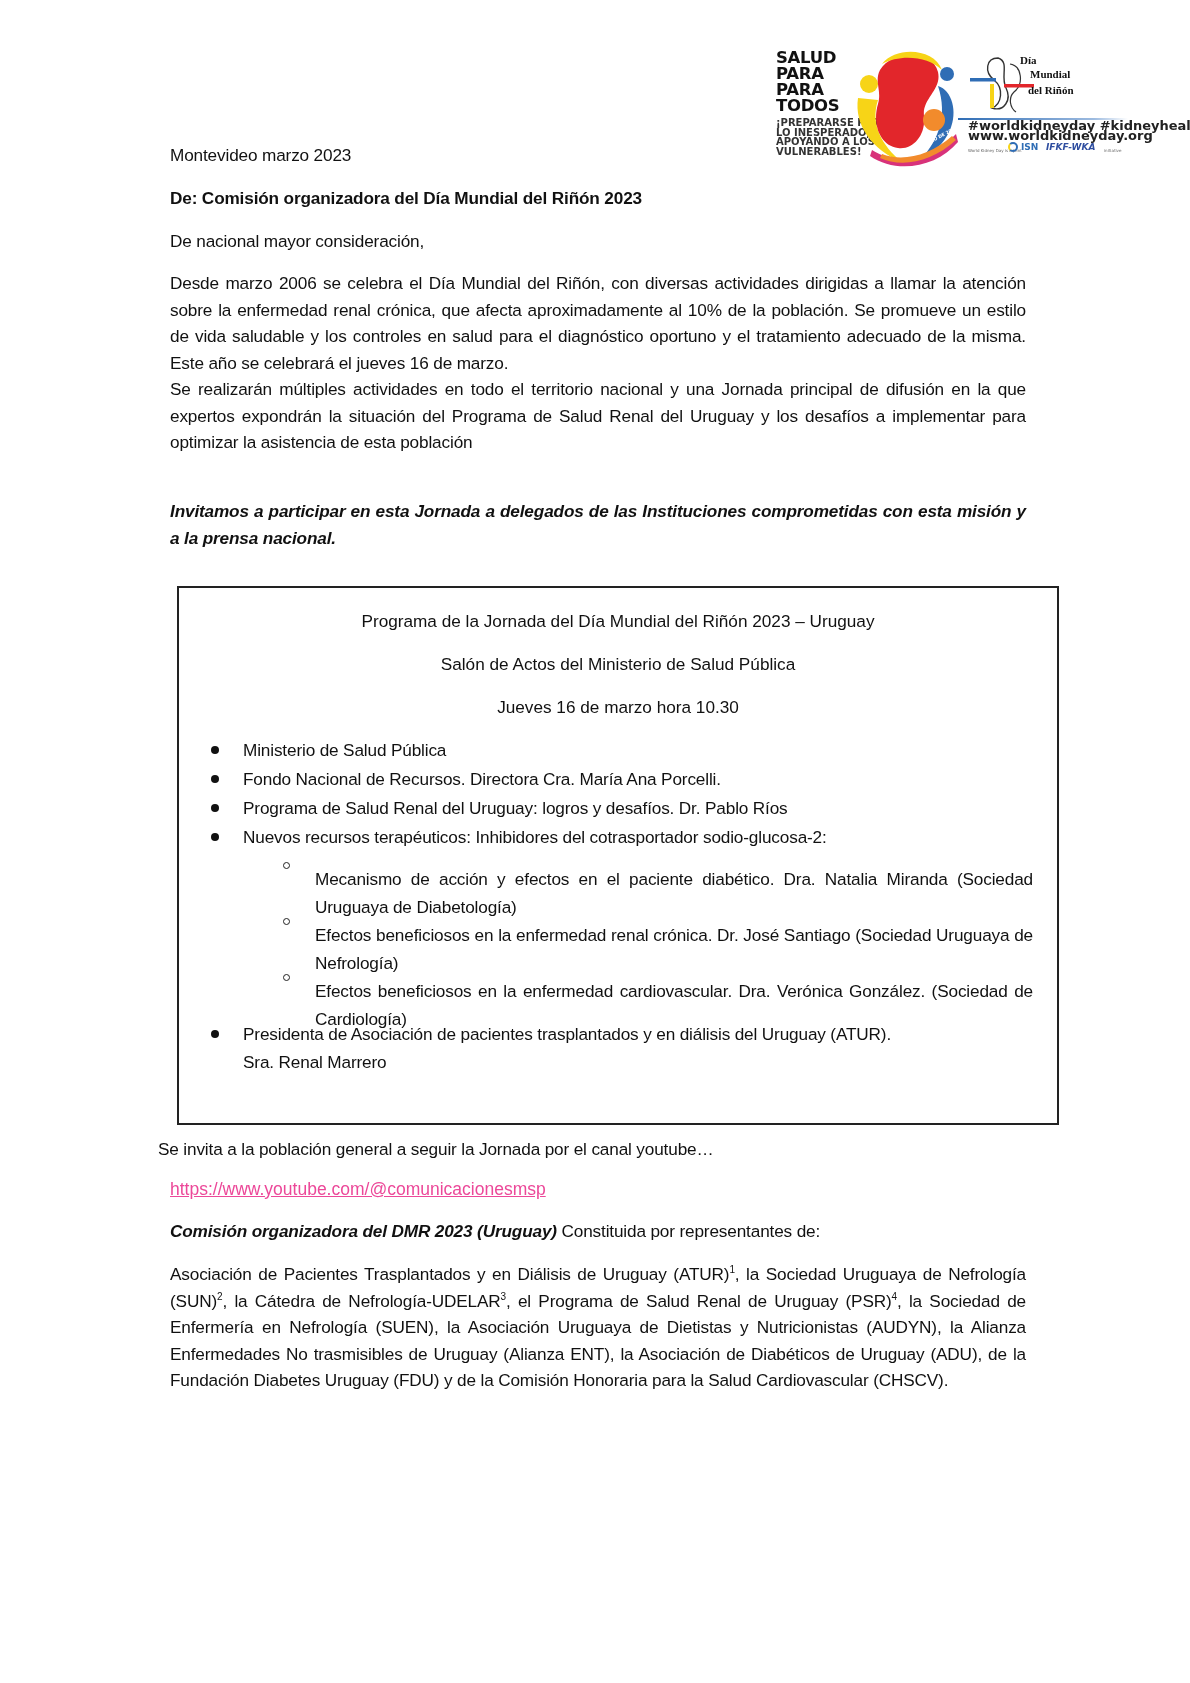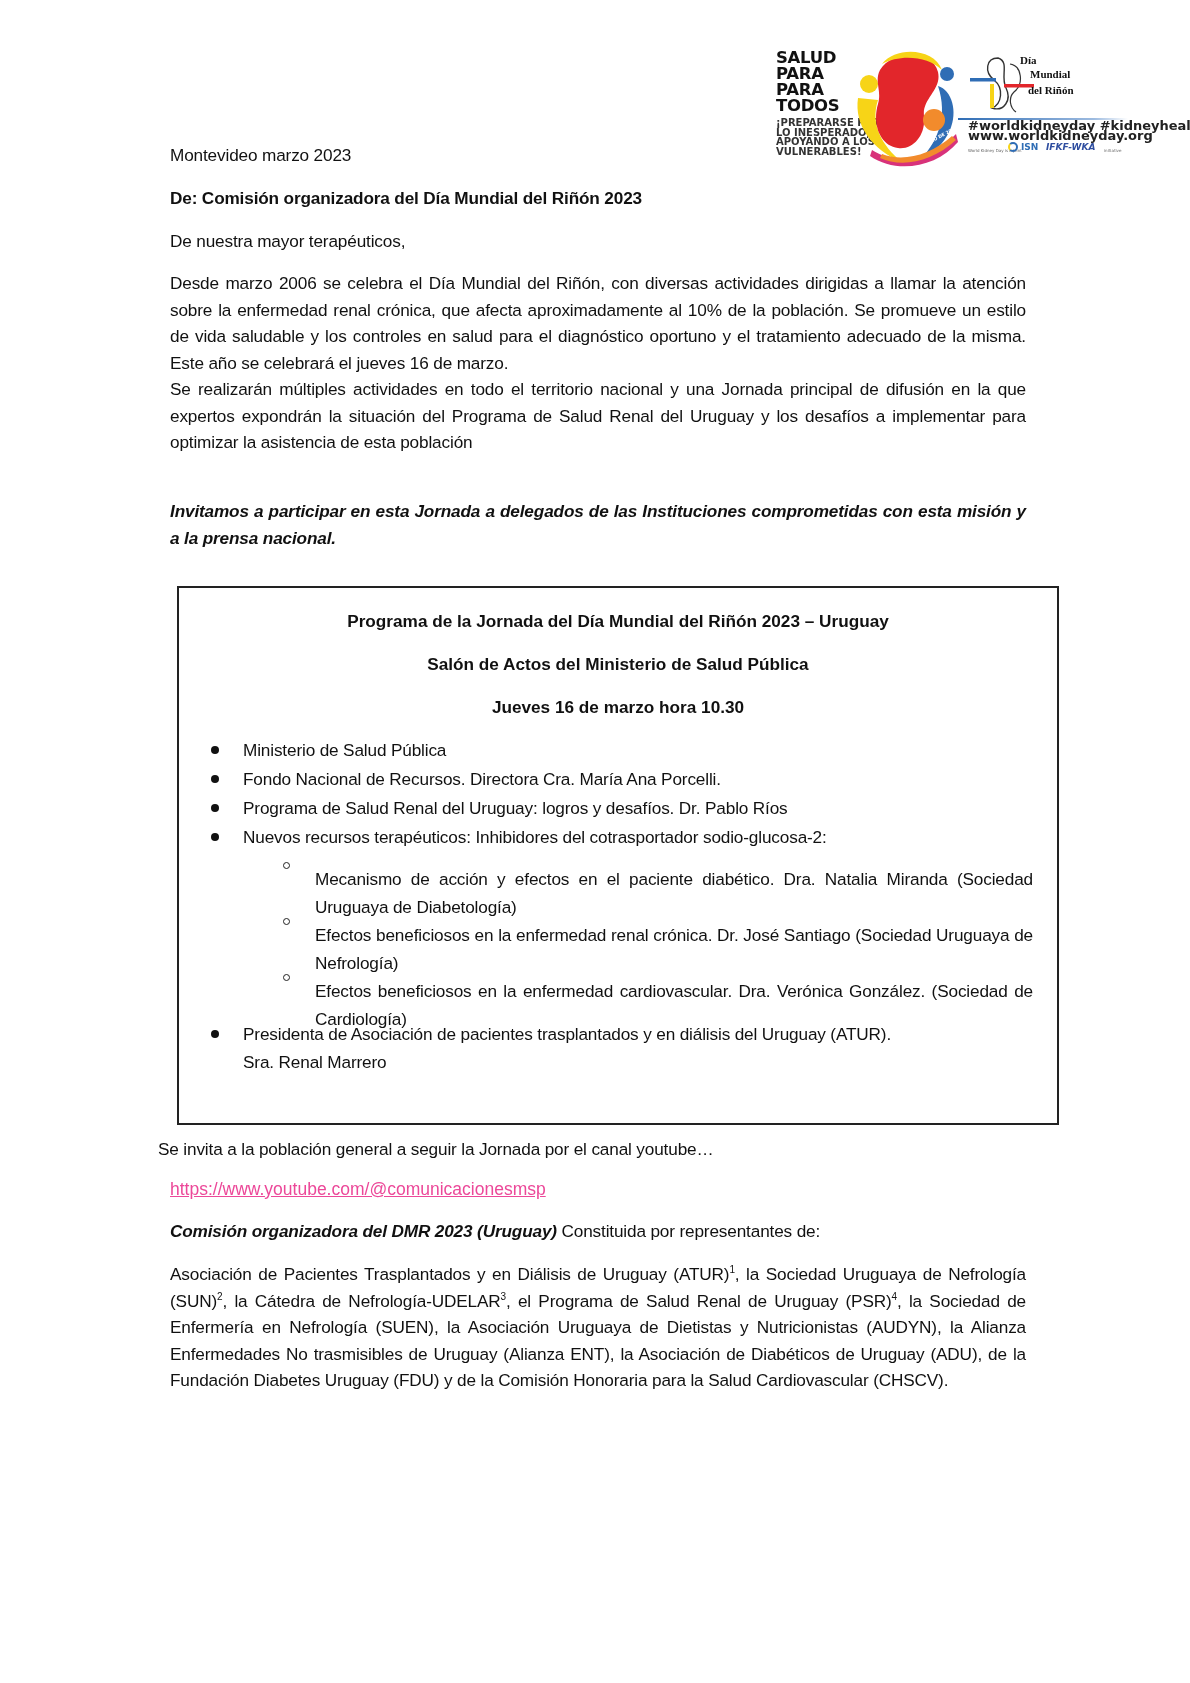--- a/index.html
+++ b/index.html
@@ -14,21 +14,21 @@
   
   #logo { left: 772px; top: 46px; width: 360px; height: 126px; }
   .logo-big { font-family: "DejaVu Sans", sans-serif; font-weight: bold; font-size: 16.5px; line-height: 16px; color: #111; letter-spacing: -0.3px; }
   .logo-slogan { font-family: "DejaVu Sans", sans-serif; font-weight: bold; font-size: 10px; line-height: 9.5px; color: #333; }
   .logo-dmr { font-family: Liberation Serif, serif; font-weight: bold; font-size: 11px; line-height: 12px; color: #111; }
   .logo-tags { font-family: "DejaVu Sans", sans-serif; font-weight: bold; font-size: 13px; line-height: 10px; color: #222; white-space: nowrap; }
   .logo-small { font-family: "DejaVu Sans", sans-serif; font-size: 4px; color: #666; white-space: nowrap; }
 
   
   #program-box { left: 177px; top: 586px; width: 882px; height: 539px; border: 2.5px solid #222; box-sizing: border-box; }
-  .centered { position: absolute; left: 0; width: 100%; text-align: center; font-weight: bold; font-size: 17.2px; line-height: 26px; }
+  .centered { position: absolute; left: 0; width: 100%; text-align: center; font-weight: normal; font-size: 17.2px; line-height: 26px; }
   .bullet { position: absolute; width: 8px; height: 8px; border-radius: 50%; background: #111; }
   .sub-bullet { position: absolute; width: 7px; height: 7px; border-radius: 50%; border: 1.2px solid #222; box-sizing: border-box; }
   .item { position: absolute; font-size: 17.2px; line-height: 28px; letter-spacing: -0.15px; }
   .item.just { text-align: justify; margin-top: 13px; }
 
   a.link { color: #ec4899; text-decoration: underline; font-family: "Liberation Sans", sans-serif; font-size: 17.5px; }
   sup { font-size: 10px; line-height: 0; vertical-align: super; }
 </style>
 </head>
 <body>
@@ -76,21 +76,21 @@
   <div class="abs logo-tags" style="left:196px;top:85px;">www.worldkidneyday.org</div>
   <div class="abs logo-small" style="left:196px;top:102px;">World Kidney Day is a joint</div>
   <div class="abs" style="left:236px;top:96px;width:10px;height:10px;border-radius:50%;border:2px solid #2f6db5;box-sizing:border-box;border-left-color:#f7d417;"></div>
   <div class="abs logo-tags" style="left:249px;top:96px;color:#2f6db5;font-size:9px;">ISN</div>
   <div class="abs logo-tags" style="left:274px;top:96px;color:#2f4ea0;font-size:9px;font-style:italic;">IFKF-WKA</div>
   <div class="abs logo-small" style="left:332px;top:102px;">initiative</div>
 </div>
 
 <div class="abs txt" style="left:170px;top:142px;">Montevideo marzo 2023</div>
 <div class="abs txt bold" style="left:170px;top:185px;">De: Comisión organizadora del Día Mundial del Riñón 2023</div>
-<div class="abs txt" style="left:170px;top:228px;">De nuestra mayor terapéuticos,</div>
+<div class="abs txt" style="left:170px;top:228px;">De nacional mayor consideración,</div>
 
 <div class="abs txt just" style="left:170px;top:270px;width:856px;">Desde marzo 2006 se celebra el Día Mundial del Riñón, con diversas actividades dirigidas a llamar la atención sobre la enfermedad renal crónica, que afecta aproximadamente al 10% de la población. Se promueve un estilo de vida saludable y los controles en salud para el diagnóstico oportuno y el tratamiento adecuado de la misma. Este año se celebrará el jueves 16 de marzo.</div>
 <div class="abs txt just" style="left:170px;top:376px;width:856px;">Se realizarán múltiples actividades en todo el territorio nacional y una Jornada principal de difusión en la que expertos expondrán la situación del Programa de Salud Renal del Uruguay y los desafíos a implementar para optimizar la asistencia de esta población</div>
 
 <div class="abs txt bi just" style="left:170px;top:498px;width:856px;">Invitamos a participar en esta Jornada a delegados de las Instituciones comprometidas con esta misión y a la prensa nacional.</div>
 
 <div id="program-box" class="abs">
   <div class="centered" style="top:20px;">Programa de la Jornada del Día Mundial del Riñón 2023 – Uruguay</div>
   <div class="centered" style="top:63px;">Salón de Actos del Ministerio de Salud Pública</div>
   <div class="centered" style="top:106px;">Jueves 16 de marzo hora 10.30</div>

